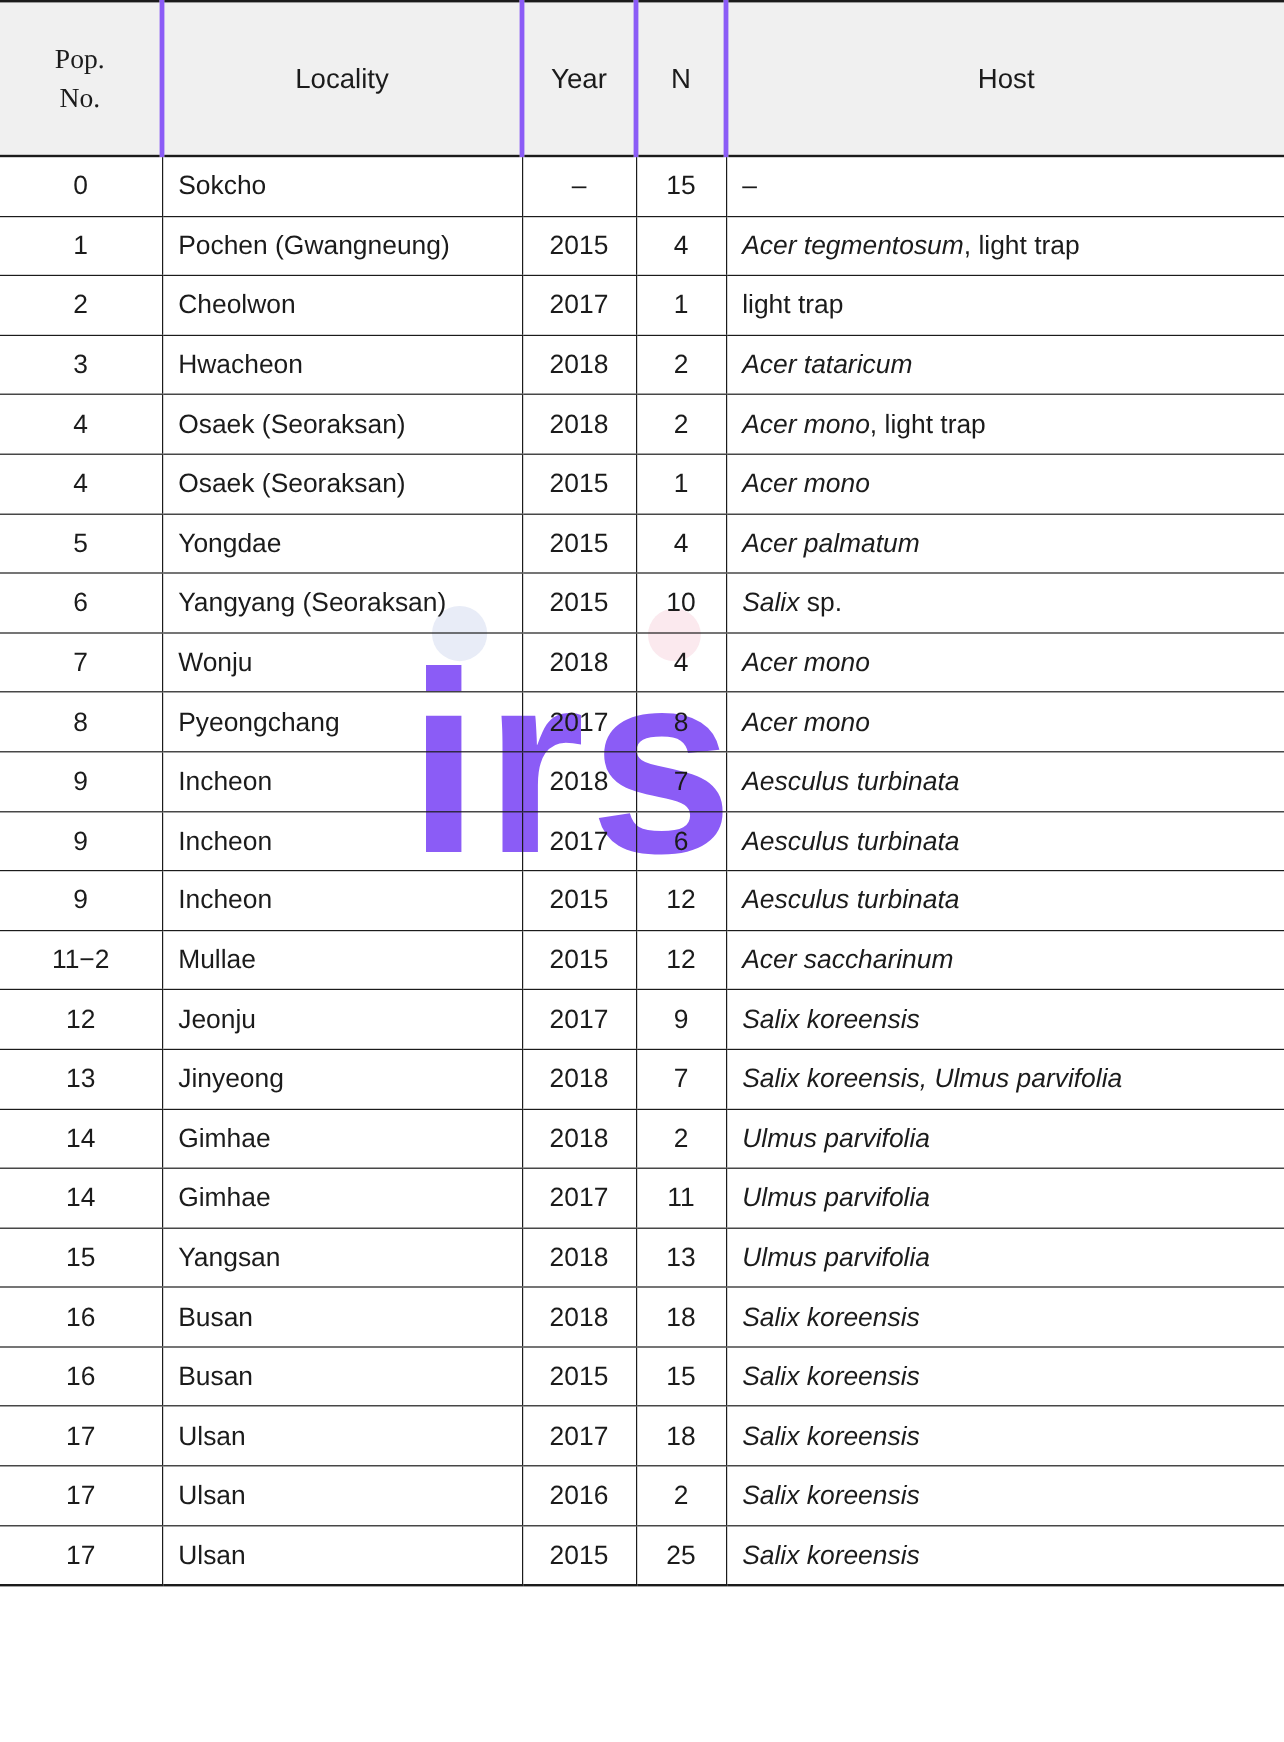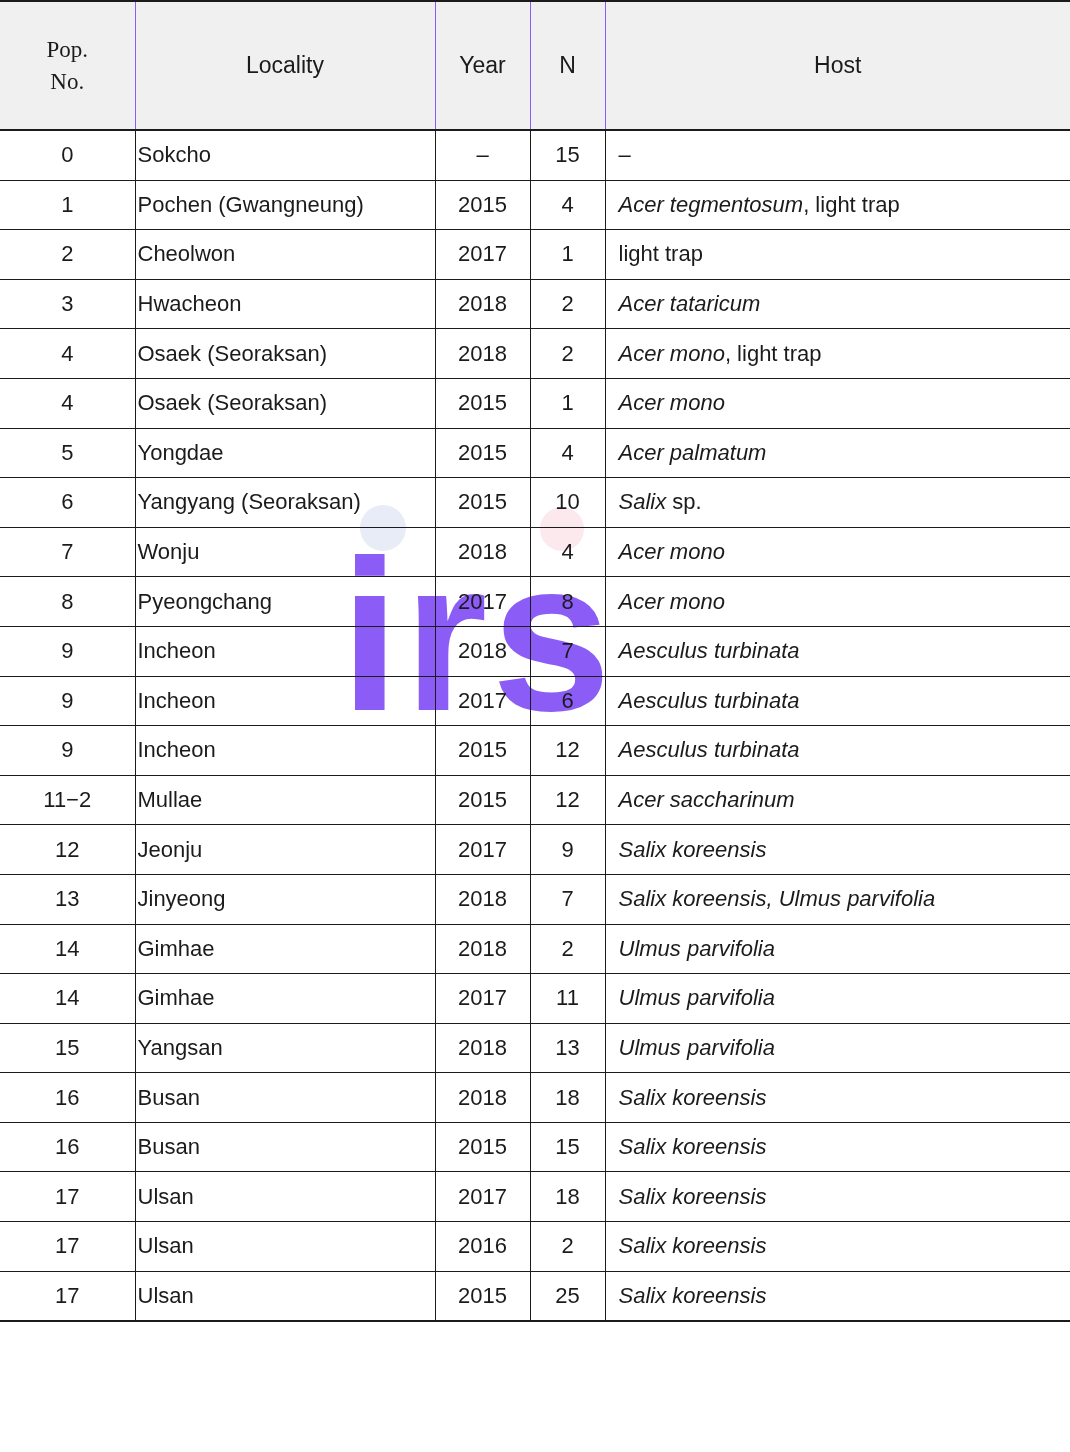--- a/index.html
+++ b/index.html
@@ -68,21 +68,21 @@
   table.data-table col.c-year  { width: 95px; }
   table.data-table col.c-n     { width: 75px; }
   table.data-table col.c-host  { width: 465px; }
 
   
   thead tr.head-row th {
     background: #f0f0f0;
     height: 127px;
     border-top: 2px solid #1b1b1b;
     border-bottom: 2px solid #1b1b1b;
-    border-left: 1px solid #8b5cf6;
+    border-left: 4px solid #8b5cf6;
     font-weight: normal;
     font-size: 23px;
     text-align: center;
     vertical-align: middle;
     padding: 0;
     line-height: 1.35;
   }
   thead tr.head-row th.first-col { border-left: none; font-family: Liberation Serif, serif; }
 
   
@@ -92,21 +92,21 @@
     border-left: 1px solid #1b1b1b;
     font-size: 22px;
     padding: 0;
     vertical-align: middle;
     background: transparent;
   }
   tbody td.first-col { border-left: none; }
   tbody tr:last-child td { border-bottom: 2px solid #1b1b1b; }
 
   td.col-pop  { text-align: center; }
-  td.col-loc  { text-align: left;  padding-left: 2px; }
+  td.col-loc  { text-align: left;  padding-left: 13px; }
   td.col-year { text-align: center; }
   td.col-n    { text-align: center; }
   td.col-host { text-align: left;  padding-left: 13px; }
 
   .sp { font-style: italic; text-align: center; }
   .pl { font-style: normal; }
 </style>
 </head>
 <body>
 

